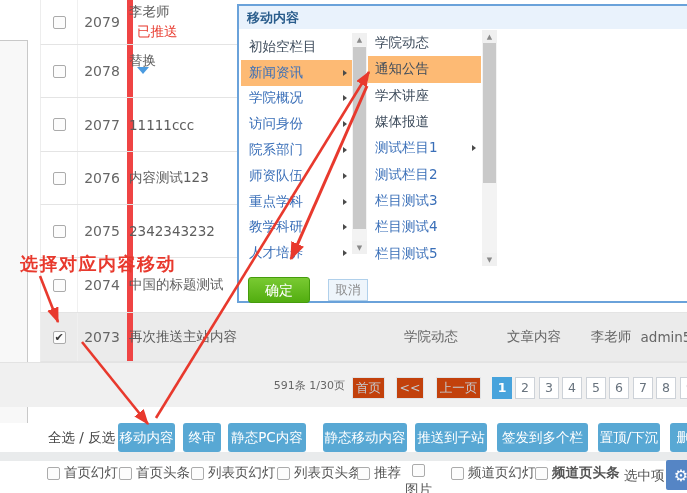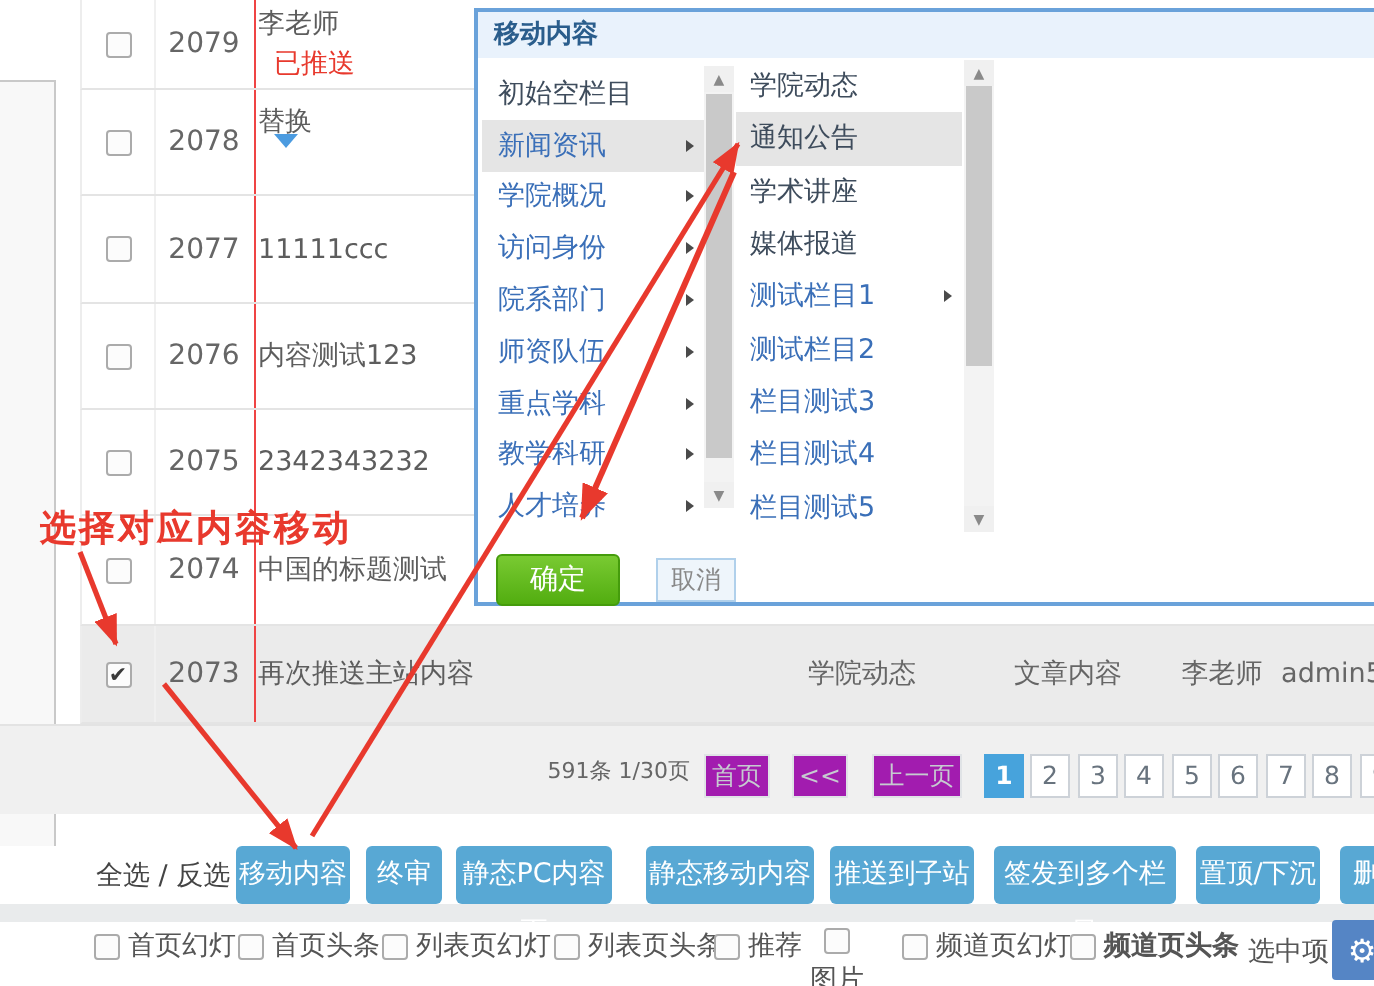--- a/index.html
+++ b/index.html
@@ -7,21 +7,21 @@
           font-family:"DejaVu Sans","Liberation Sans",sans-serif;font-size:13px;color:#555;}
   
   .leftcol{position:absolute;left:0;top:40px;width:28px;height:383px;background:#f8f8f8;
            border-top:1px solid #c9c9c9;border-right:1px solid #c9c9c9;box-sizing:border-box;}
   
   .trow{position:absolute;left:40px;width:647px;background:#fff;border-bottom:1px solid #e4e4e4;
         border-left:1px solid #ededed;box-sizing:border-box;z-index:1;}
   .trow.selrow{background:#ebebeb;}
   .cell{position:absolute;top:0;height:100%;display:flex;align-items:center;}
   .c-check{left:0;width:36px;justify-content:center;border-right:1px solid #f0f0f0;}
-  .c-id{left:36px;width:50px;justify-content:center;color:#666;font-size:14px;border-right:1px solid #ef4444;}
+  .c-id{left:36px;width:50px;justify-content:center;color:#666;font-size:14px;border-right:6px solid #ef4444;}
   .c-title{left:86px;right:0;padding-left:2px;flex-direction:column;align-items:flex-start;justify-content:center;
            color:#5d5d5d;font-size:13.5px;}
   .rc{position:absolute;top:0;height:100%;display:flex;align-items:center;justify-content:center;
       color:#666;font-size:13.5px;}
   .status-red{color:#e8392d;margin:2px 0 0 8px;}
   .cbx{width:13px;height:13px;border:1px solid #ababab;border-radius:2px;background:#fcfcfc;
        display:inline-flex;align-items:center;justify-content:center;box-sizing:border-box;
        font-size:11px;color:#3a3a3a;line-height:1;flex:0 0 auto;}
   .darr{margin:4px 0 0 8px;}
   .darr .stem{width:5px;height:6px;background:#4b9be0;margin:0 auto;}
@@ -33,21 +33,21 @@
   .dlg-title{height:23px;background:#e9f2fc;color:#2a5d8c;font-size:13px;font-weight:600;
              line-height:23px;padding-left:8px;}
   .dlg-list{position:absolute;display:flex;flex-direction:column;}
   .dlg-list.left{left:2px;top:28px;width:111px;}
   .dlg-list.right{left:129px;top:24px;width:113px;}
   .dlg-item{position:relative;display:flex;align-items:center;padding-left:8px;
             color:#3a6fb8;font-size:13.5px;box-sizing:border-box;}
   .dlg-list.left .dlg-item{height:25.8px;}
   .dlg-list.right .dlg-item{height:26.3px;padding-left:7px;}
   .dlg-item.dark{color:#3e4c5c;}
-  .dlg-item.sel{background:#e5e5e5;}
+  .dlg-item.sel{background:#fdba74;}
   .exp{position:absolute;right:5px;width:0;height:0;border-left:4px solid #4a4a4a;
        border-top:3.5px solid transparent;border-bottom:3.5px solid transparent;}
   .sbar{position:absolute;width:15px;background:#f3f3f3;}
   .sbar .sarrow{position:absolute;left:0;width:15px;height:13px;display:flex;align-items:center;
                 justify-content:center;font-size:7px;color:#8a8a8a;background:#f0f0f0;}
   .sbar .thumb{position:absolute;left:1px;width:13px;background:#c9c9c9;}
   .btn-confirm{position:absolute;left:9px;top:271px;width:62px;height:26px;text-align:center;line-height:24px;
                background:linear-gradient(#79ca32,#52ad10);border:1px solid #459c0c;border-radius:3px;
                color:#fff;font-size:14px;box-sizing:border-box;}
   .btn-cancel{position:absolute;left:89px;top:273px;width:40px;height:22px;text-align:center;line-height:20px;
@@ -55,21 +55,21 @@
   
   .hint{position:absolute;left:20px;top:252px;color:#e8392d;font-size:18px;font-weight:bold;
         letter-spacing:1.5px;z-index:8;white-space:nowrap;}
   #arrows{position:absolute;left:0;top:0;z-index:9;pointer-events:none;}
   
   .pgband{position:absolute;left:0;top:362px;width:687px;height:45px;background:#f0f0f0;
           border-top:1px solid #e3e3e3;box-sizing:border-box;z-index:2;}
   .pgsummary{position:absolute;left:180px;top:15px;width:165px;text-align:right;color:#666;font-size:11px;}
   .pgbtn{position:absolute;top:14px;height:22px;box-sizing:border-box;text-align:center;line-height:20px;
          font-size:12.5px;background:#fff;border:1px solid #cdd2d8;color:#68737e;}
-  .pgbtn.dis{color:#c6cbd0;border-color:#e0e3e6;background:#a21caf;}
+  .pgbtn.dis{color:#c6cbd0;border-color:#e0e3e6;background:#c2410c;}
   .pgbtn.active{background:#47a3dc;border-color:#47a3dc;color:#fff;font-weight:bold;}
   
   .selall{position:absolute;left:48px;top:429px;color:#444;font-size:13.5px;z-index:2;}
   .tbtn{position:absolute;top:423px;height:29px;line-height:29px;text-align:center;background:#58a8d4;
         color:#fff;font-size:13.5px;border-radius:3px;z-index:2;}
   .band2{position:absolute;left:0;top:452px;width:687px;height:9px;background:#e9ebec;z-index:1;}
   
   .flag{position:absolute;top:464px;display:flex;align-items:center;gap:4px;color:#555;
         font-size:13.5px;z-index:2;}
   .selitem{position:absolute;left:624px;top:467px;color:#555;font-size:13.5px;z-index:2;}

